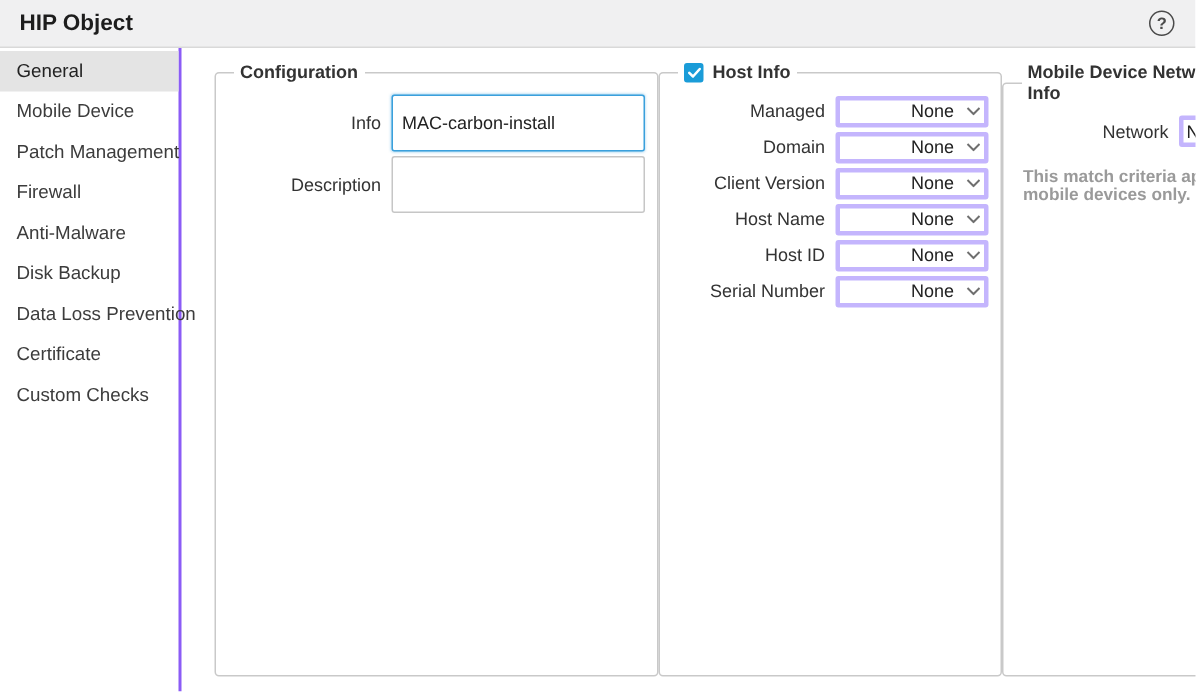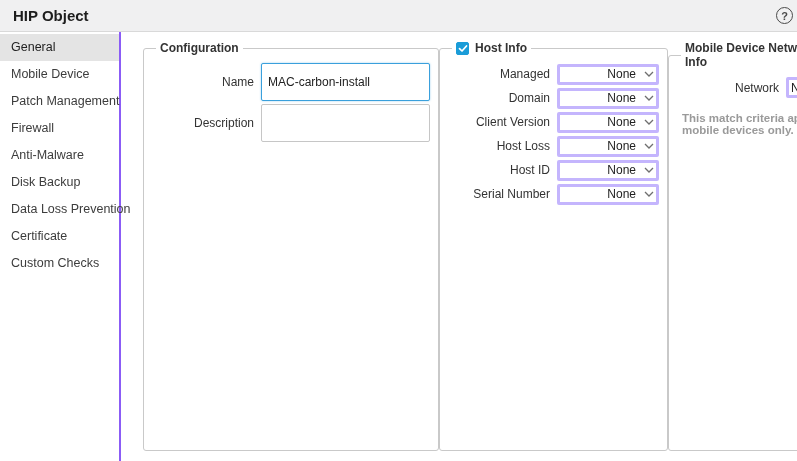--- a/index.html
+++ b/index.html
@@ -9,21 +9,21 @@
     font-family: "Liberation Sans", sans-serif;
     font-size: 12px; color: #333;
     background: #fff; overflow: hidden;
   }
   .dialog { width: 797px; height: 461px; display: flex; flex-direction: column; background: #fff; }
 
   
   .titlebar {
     height: 32px; flex: 0 0 32px;
     background: #f0f0f1; border-bottom: 1px solid #d9d9d9;
-    display: flex; align-items: center; padding: 0 4px 0 13px;
+    display: flex; align-items: center; padding: 0 14px 0 13px;
   }
   .title { font-size: 15px; font-weight: 600; color: #1d1d1d; }
   .help {
     margin-left: auto; width: 17px; height: 17px;
     border: 1.6px solid #4a4a4a; border-radius: 50%;
     display: flex; align-items: center; justify-content: center;
     font-size: 11px; font-weight: bold; color: #4a4a4a; cursor: pointer;
   }
 
   
@@ -111,21 +111,21 @@
       <div class="side-item">Data Loss Prevention</div>
       <div class="side-item">Certificate</div>
       <div class="side-item">Custom Checks</div>
     </div>
 
     <div class="main">
 
       <fieldset class="fs">
         <legend>Configuration</legend>
         <div class="row">
-          <label class="lbl">Name</label>
+          <label class="lbl">Info</label>
           <input class="txt focused" type="text" value="MAC-carbon-install" style="">
         </div>
         <div class="row">
           <label class="lbl">Description</label>
           <input class="txt" type="text" value="" style="">
         </div>
       </fieldset>
 
       <fieldset class="fs">
         <legend>
@@ -164,21 +164,21 @@
           <label class="lbl">Client Version</label>
           <div class="select small">
             <span class="sel-val">None</span>
             <svg class="chev" width="10" height="6" viewBox="0 0 10 6">
                 <polyline points="1,1 5,5 9,1" fill="none" stroke="#6f6f6f" stroke-width="1.3"></polyline>
               </svg>
           </div>
         </div>
 
         <div class="row">
-          <label class="lbl">Host Loss</label>
+          <label class="lbl">Host Name</label>
           <div class="select small">
             <span class="sel-val">None</span>
             <svg class="chev" width="10" height="6" viewBox="0 0 10 6">
                 <polyline points="1,1 5,5 9,1" fill="none" stroke="#6f6f6f" stroke-width="1.3"></polyline>
               </svg>
           </div>
         </div>
 
         <div class="row">
           <label class="lbl">Host ID</label>

